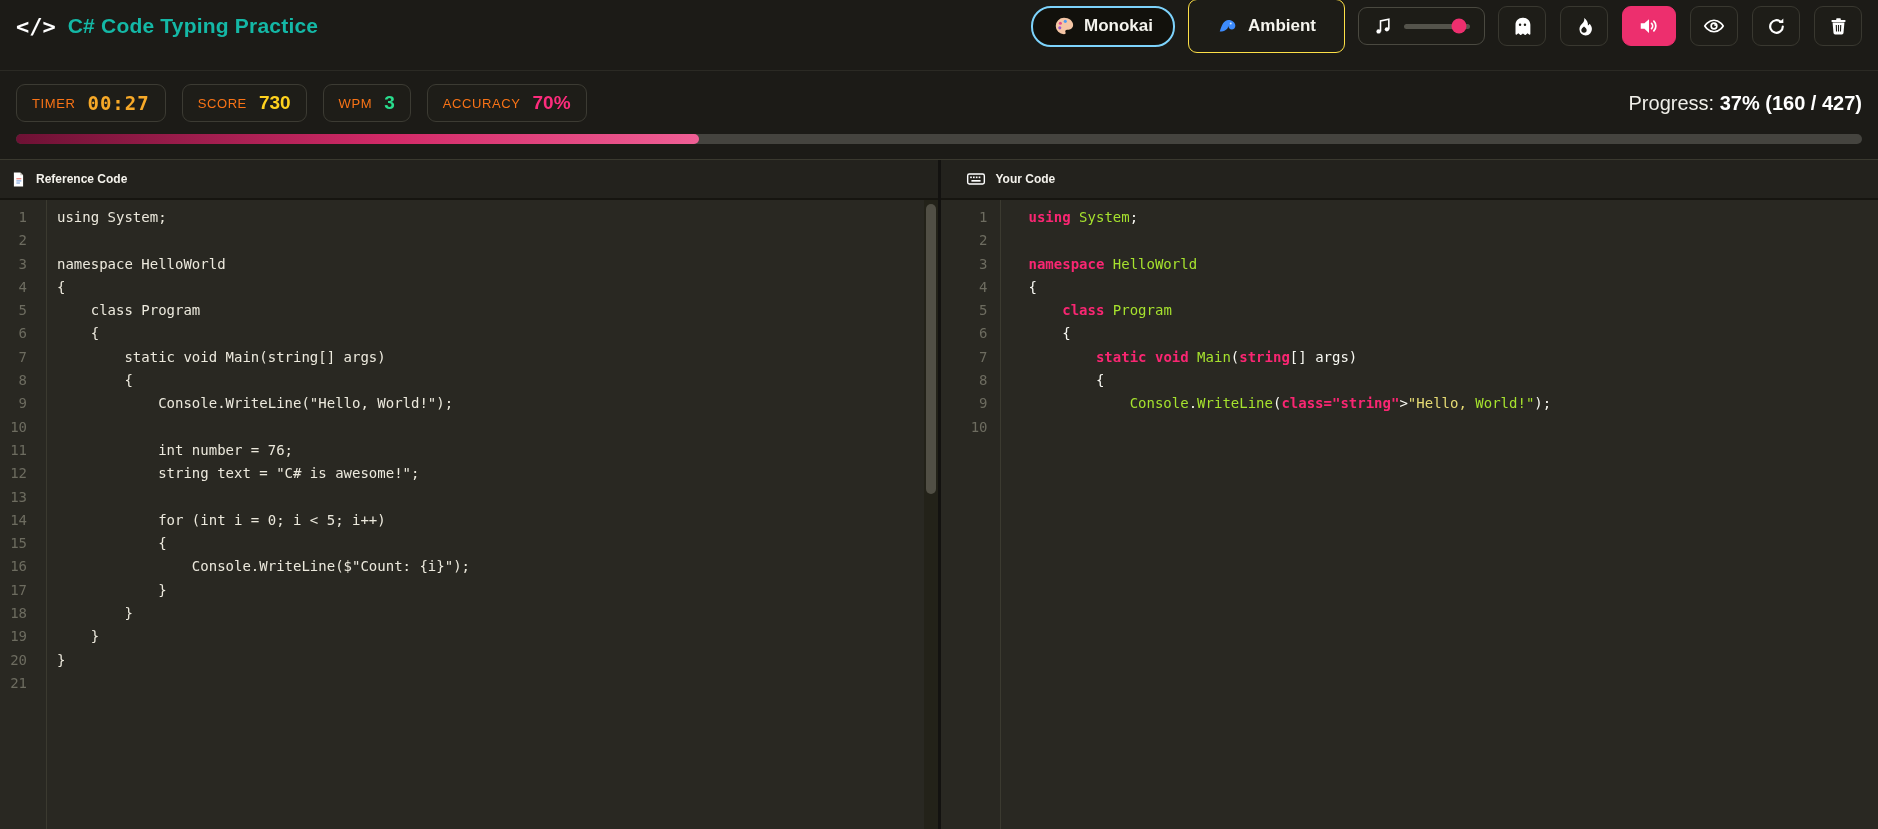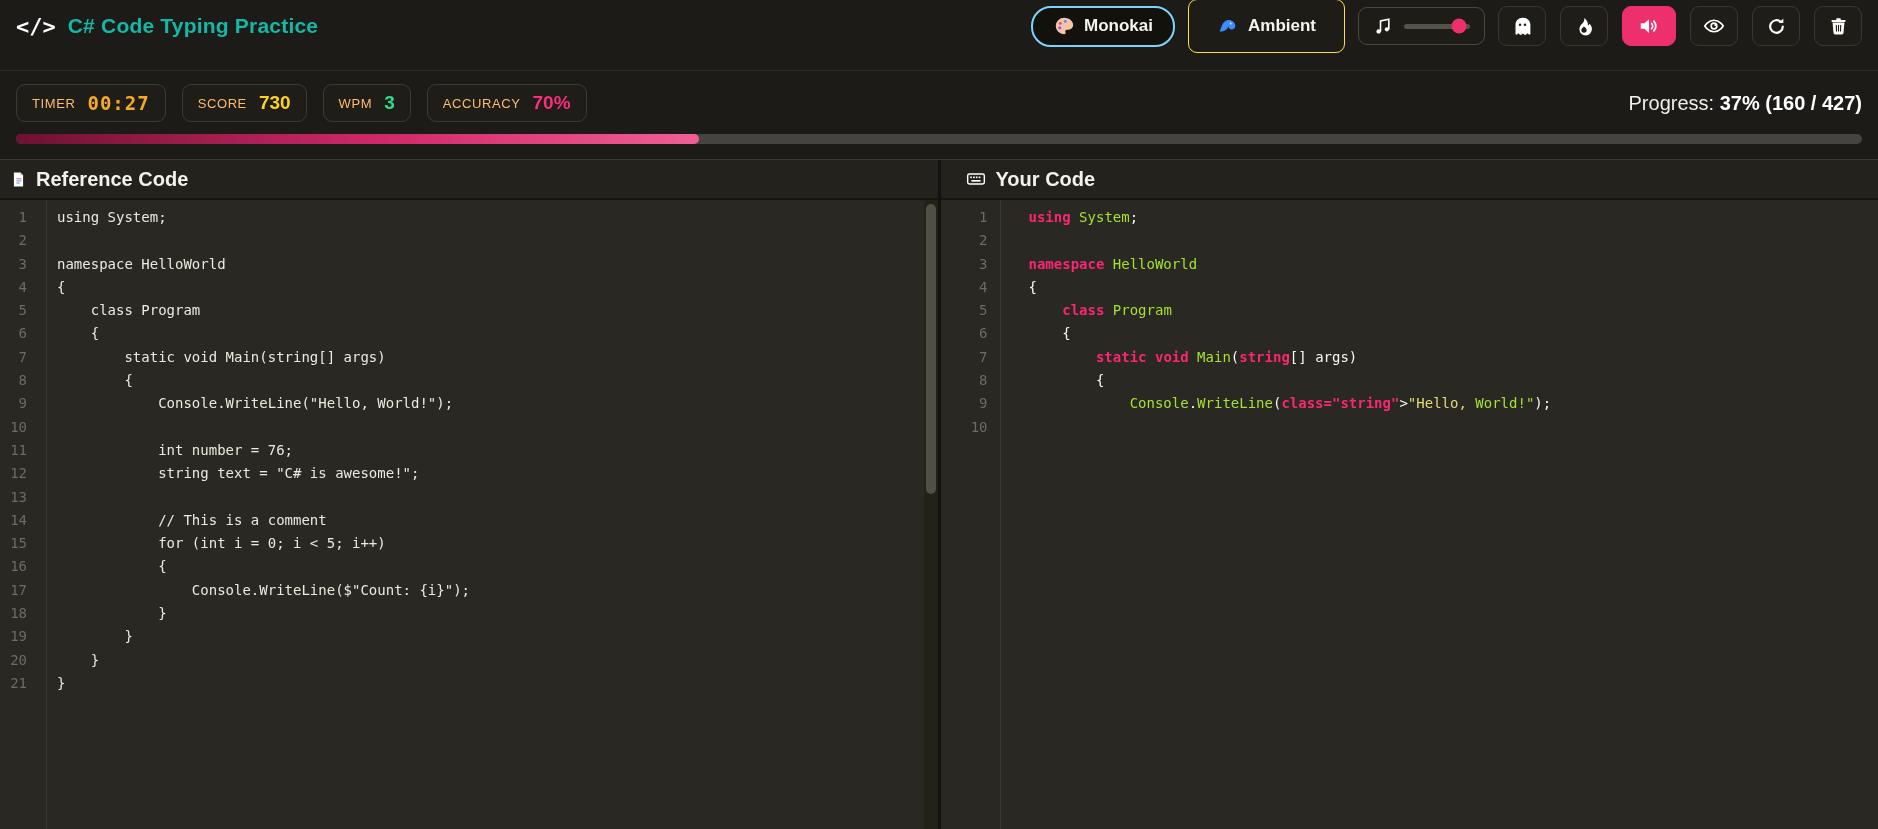--- a/index.html
+++ b/index.html
@@ -27,40 +27,40 @@
   .icon-btn{width:48px;height:40px;display:flex;align-items:center;justify-content:center;
             background:#1e1d18;border:1px solid #393830;border-radius:9px;cursor:pointer;padding:0;}
   .icon-btn.active{width:54px;background:var(--accent,#ed2f6e);border-color:var(--accent,#ed2f6e);}
   .btn-icon{display:flex;align-items:center;justify-content:center;}
   .btn-icon svg{display:block;}
 
   
   .stats-row{display:flex;align-items:center;gap:16px;margin:13px 16px 0;}
   .stat-box{display:flex;align-items:center;gap:12px;height:38px;padding:0 15px;
             border:1px solid #3c3b33;border-radius:9px;background:#1e1d18;box-sizing:border-box;}
-  .stat-label{font-size:13px;color:#fdba74;letter-spacing:.6px;}
+  .stat-label{font-size:13px;color:#f97316;letter-spacing:.6px;}
   .stat-value{font-size:19px;font-weight:700;}
   .stat-value.timer{font-family:"DejaVu Sans Mono",monospace;color:var(--timer);letter-spacing:1px;}
   .stat-value.score{color:var(--score);}
   .stat-value.wpm{color:var(--wpm);}
   .stat-value.accuracy{color:var(--accuracy);}
   .progress-text{margin-left:auto;font-size:20px;color:#f0efe9;}
   .progress-text b{color:#ffffff;}
 
   
   .progress-track{margin:12px 16px 0;height:10px;border-radius:5px;background:#45443f;overflow:hidden;}
   .progress-fill{height:100%;border-radius:5px;
      background:linear-gradient(90deg,var(--progress-start,#6d1134),var(--progress-mid,#d32a68) 55%,var(--progress-end,#ef5f95));}
 
   
   .panels{flex:1;display:flex;margin-top:15px;border-top:1px solid #3a392f;min-height:0;}
   .panel{flex:1;display:flex;flex-direction:column;min-width:0;}
   .panel.right{border-left:3px solid #131210;}
   .panel-header{height:38px;display:flex;align-items:center;gap:9px;padding:0 10px;background:#23221d;
-                border-bottom:2px solid #161510;font-weight:700;font-size:20px;color:#f4f2ec;flex:none;}
+                border-bottom:2px solid #161510;font-weight:700;font-size:12px;color:#f4f2ec;flex:none;}
   .panel.right .panel-header{padding-left:24px;}
   .code-wrap{flex:1;display:flex;background:#292822;position:relative;overflow:hidden;
              font-family:"DejaVu Sans Mono",monospace;font-size:14px;}
   .gutter{flex:none;width:47px;box-sizing:border-box;padding:6px 19px 0 0;text-align:right;
           color:#6d6c60;border-right:1px solid #3b3a30;}
   .panel.right .gutter{width:60px;padding-right:12px;}
   .code{flex:1;padding:6px 0 0 10px;color:var(--reference-text,#ece9dd);min-width:0;}
   .panel.right .code{padding-left:28px;}
   .line{height:23.3px;line-height:23.3px;white-space:pre;}
   .tok-kw{color:var(--keyword,#f92672);font-weight:700;}
@@ -242,21 +242,20 @@
             <div class="line">{</div>
             <div class="line">    class Program</div>
             <div class="line">    {</div>
             <div class="line">        static void Main(string[] args)</div>
             <div class="line">        {</div>
             <div class="line">            Console.WriteLine("Hello, World!");</div>
             <div class="line"></div>
             <div class="line">            int number = 76;</div>
             <div class="line">            string text = "C# is awesome!";</div>
             <div class="line"></div>
-            <div class="line">            // This is a comment</div>
             <div class="line">            for (int i = 0; i &lt; 5; i++)</div>
             <div class="line">            {</div>
             <div class="line">                Console.WriteLine($"Count: {i}");</div>
             <div class="line">            }</div>
             <div class="line">        }</div>
             <div class="line">    }</div>
             <div class="line">}</div>
           </div>
         <div class="scrollbar-track">
           <div class="scrollbar-thumb"></div>

